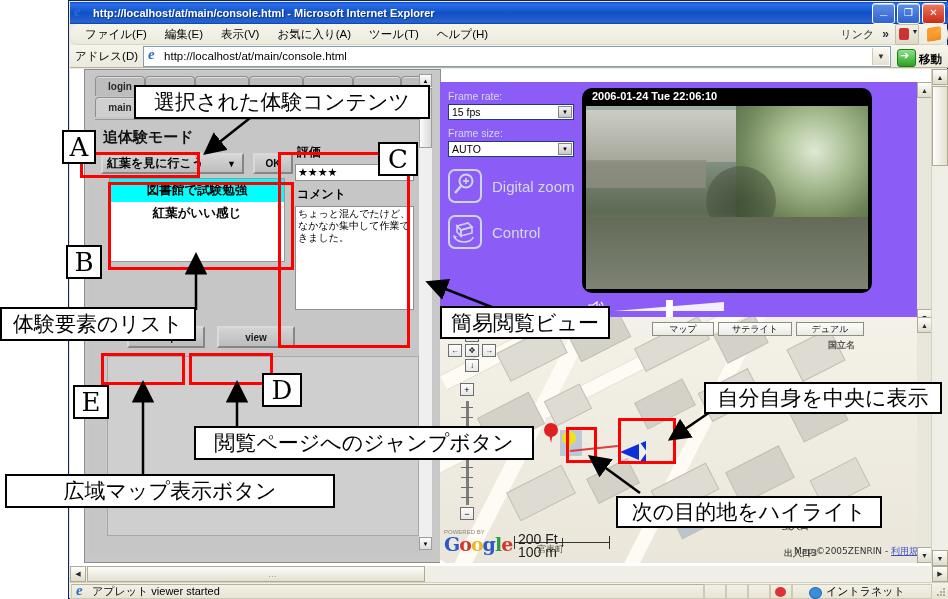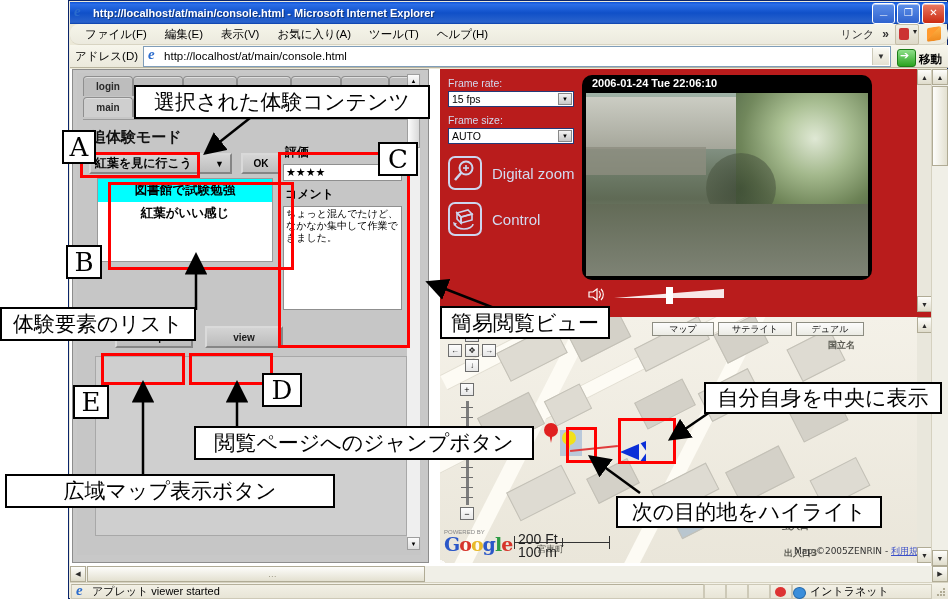--- a/index.html
+++ b/index.html
@@ -78,21 +78,21 @@
   #outer-vscroll .thumb{position:absolute;top:17px;left:0;width:16px;height:80px;
     background:linear-gradient(to right,#fdfdfb,#e3e0d0);border:1px solid #b0ab95;box-sizing:border-box;}
 
   
   #outer-hscroll{position:absolute;left:1px;top:565px;width:878px;height:16px;background:#f0efe7;}
   #outer-hscroll .hthumb{position:absolute;left:17px;top:0;width:338px;height:16px;
     background:linear-gradient(to bottom,#fdfdfb,#e3e0d0);border:1px solid #b0ab95;box-sizing:border-box;}
   #outer-hscroll .hdots{position:absolute;left:180px;top:5px;font-size:8px;color:#9a9682;letter-spacing:1px;}
 
   
-  #applet{position:absolute;left:2px;top:0px;width:357px;height:494px;
+  #applet{position:absolute;left:14px;top:0px;width:357px;height:494px;
     background:#c8c8c8;border:1px solid #8d8d8d;box-sizing:border-box;}
   #applet-inner{position:absolute;left:4px;top:3px;width:344px;height:482px;background:#c6c6c6;}
 
   
   #tabstrip{position:absolute;left:4px;top:2px;width:338px;height:44px;}
   .tab{position:absolute;height:19px;background:#bdbdbd;border:1px solid #8f8f8f;
     border-bottom:none;border-radius:4px 4px 0 0;font-size:10px;font-weight:bold;color:#2a2a2a;
     display:flex;align-items:center;justify-content:center;box-shadow:inset 0 1px 0 #dedede;}
   .tab.sel{background:#cfcfcf;}
   #tab-row2-bg{position:absolute;left:0;top:22px;width:338px;height:22px;background:#c6c6c6;}
@@ -139,21 +139,21 @@
     border:1px solid #a8a8a8;box-sizing:border-box;}
 
   
   #applet-vscroll{position:absolute;right:1px;top:1px;width:13px;height:476px;background:#efefef;}
   #applet-vscroll .ithumb{position:absolute;left:0;top:14px;width:13px;height:60px;
     background:linear-gradient(to right,#fcfcfc,#d9d9d9);border:1px solid #9e9e9e;box-sizing:border-box;}
   .isb{width:13px;height:13px;background:linear-gradient(to bottom,#fcfcfc,#ddd);border:1px solid #9e9e9e;
     box-sizing:border-box;display:flex;align-items:center;justify-content:center;font-size:6px;}
 
   
-  #campanel{position:absolute;left:370px;top:0px;width:492px;height:311px;background:#b91c1c;}
+  #campanel{position:absolute;left:370px;top:13px;width:492px;height:311px;background:#8b5cf6;}
   #cam-left{position:absolute;left:8px;top:8px;width:130px;}
   .cam-lab{color:#d3daf0;font-size:10.5px;margin-bottom:2px;}
   .cam-sel{width:126px;height:16px;background:#fff;border:1px solid #243a78;box-sizing:border-box;
     display:flex;align-items:center;font-size:10.5px;padding-left:3px;margin-bottom:7px;position:relative;}
   .cam-sel .sarrow{position:absolute;right:1px;top:1px;width:14px;height:12px;
     background:linear-gradient(to bottom,#f4f4f4,#c8c8c8);border:1px solid #888;box-sizing:border-box;
     display:flex;align-items:center;justify-content:center;font-size:6px;}
   .cam-tool{display:flex;align-items:center;margin-top:12px;}
   .cam-ico{width:30px;height:30px;border:2px solid #cdd6ef;border-radius:7px;position:relative;flex:none;}
   .cam-tool span.lbl{color:#d3daf0;font-size:15px;margin-left:10px;}
@@ -258,21 +258,21 @@
   
   #statusbar{position:absolute;left:1px;top:581px;width:878px;height:17px;
     background:linear-gradient(to bottom,#f4f2e8,#e6e3d4);display:flex;align-items:center;
     border-top:1px solid #d6d2c0;}
   #sb-cell1{flex:1;height:15px;border:1px solid #cdc9b7;border-top-color:#b5b09b;box-sizing:border-box;
     display:flex;align-items:center;padding-left:3px;margin-left:1px;}
   #sb-icon{width:13px;height:13px;margin-right:4px;}
   #sb-text{font-size:11px;}
   .sb-small{width:22px;height:15px;border:1px solid #cdc9b7;box-sizing:border-box;}
   #sb-zone{width:140px;height:15px;border:1px solid #cdc9b7;box-sizing:border-box;display:flex;
-    align-items:center;padding-left:0;}
+    align-items:center;padding-left:16px;}
   #zone-ico{width:13px;height:12px;margin-right:4px;position:relative;}
   #zone-text{font-size:11px;}
   #sb-grip{width:16px;height:15px;position:relative;}
 </style>
 </head>
 <body>
 
 <div id="ie-window" class="abs">
 
   <div id="titlebar">

